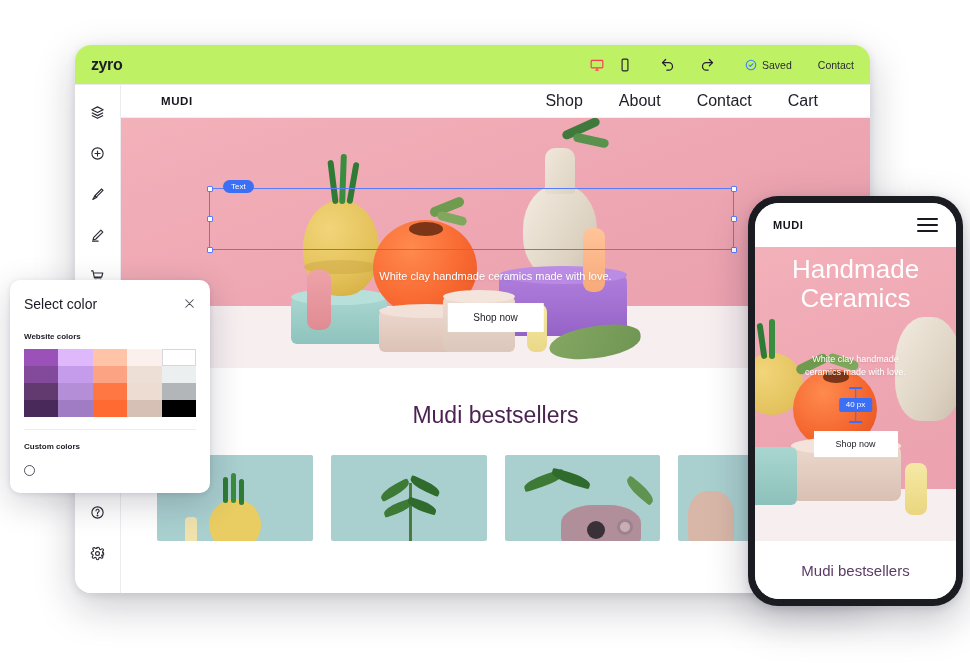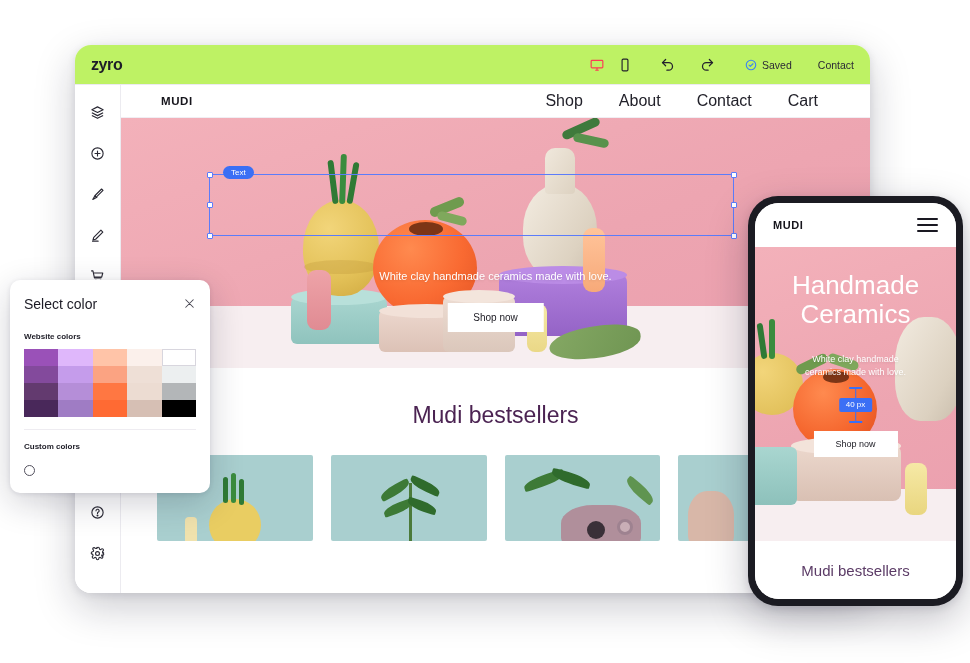--- a/index.html
+++ b/index.html
@@ -95,21 +95,21 @@
     font-size: 11px; color: #fff; text-shadow: 0 1px 3px rgba(0,0,0,.12);
   }
   .hero-btn {
     position: absolute; left: 50%; top: 185px; transform: translateX(-50%);
     background: #fff; color: #1b1a22; font-size: 10px;
     padding: 9px 26px; cursor: pointer;
   }
 
   
   .sel-box {
-    position: absolute; left: 88px; top: 56px; width: 525px; height: 62px;
+    position: absolute; left: 88px; top: 70px; width: 525px; height: 62px;
     border: 1px solid #5b7cfa; z-index: 8;
   }
   .sel-tag {
     position: absolute; left: 13px; top: -9px; background: #3b6ff5; color: #fff;
     font-size: 8px; padding: 2.5px 8px; border-radius: 9px; line-height: 1;
   }
   .hdl {
     position: absolute; width: 6px; height: 6px; background: #fff;
     border: 1px solid #5b7cfa; border-radius: 1px;
   }
@@ -171,21 +171,21 @@
   }
   .ph-nav {
     height: 44px; display: flex; align-items: center;
     padding: 0 18px; background: #fff;
   }
   .ph-logo { font-size: 11px; font-weight: 700; letter-spacing: .6px; color: #16151c; }
   .burger { margin-left: auto; display: flex; flex-direction: column; gap: 3.5px; cursor: pointer; }
   .burger i { display: block; width: 21px; height: 2.5px; background: #1a1922; border-radius: 1px; }
   .ph-hero { position: relative; height: 300px; overflow: hidden; background: #f0aab4; }
   .ph-h1 {
-    position: absolute; left: 0; right: 0; top: 24px; text-align: center;
+    position: absolute; left: 0; right: 0; top: 8px; text-align: center;
     font-size: 26px; color: #fff; line-height: 1.12; z-index: 6; font-weight: 400;
   }
   .ph-sub {
     position: absolute; left: 0; right: 0; top: 106px; text-align: center;
     font-size: 9px; color: #fff; line-height: 1.45; z-index: 6;
     text-shadow: 0 1px 3px rgba(0,0,0,.12);
   }
   .ph-spacer {
     position: absolute; left: 50%; top: 140px; transform: translateX(-50%);
     z-index: 7; display: flex; flex-direction: column; align-items: center;

